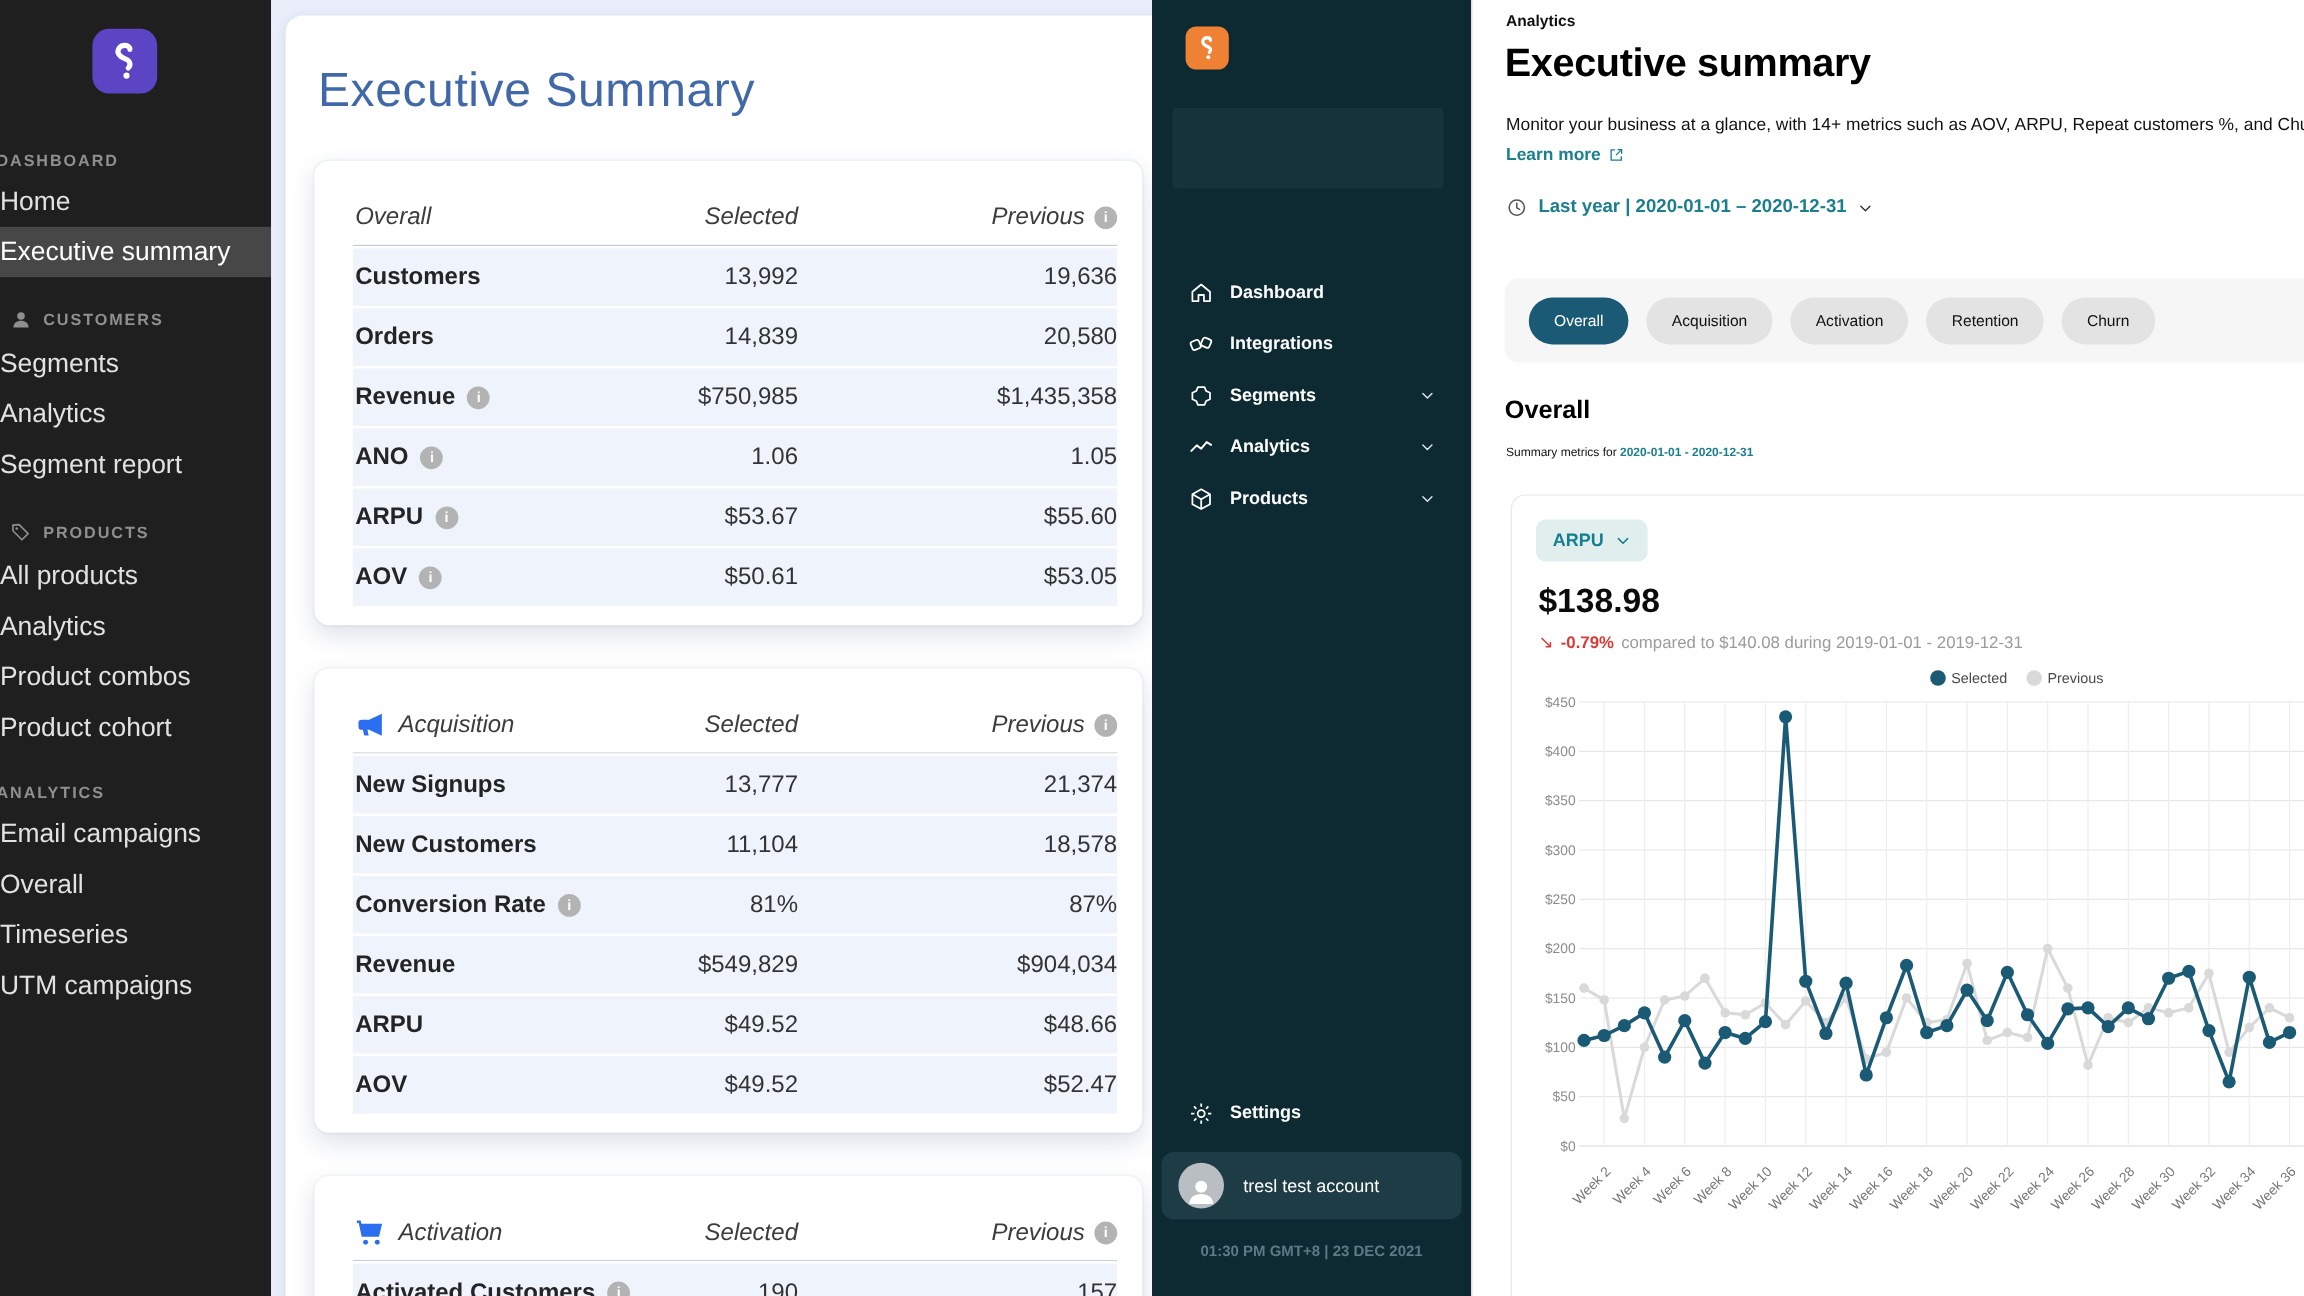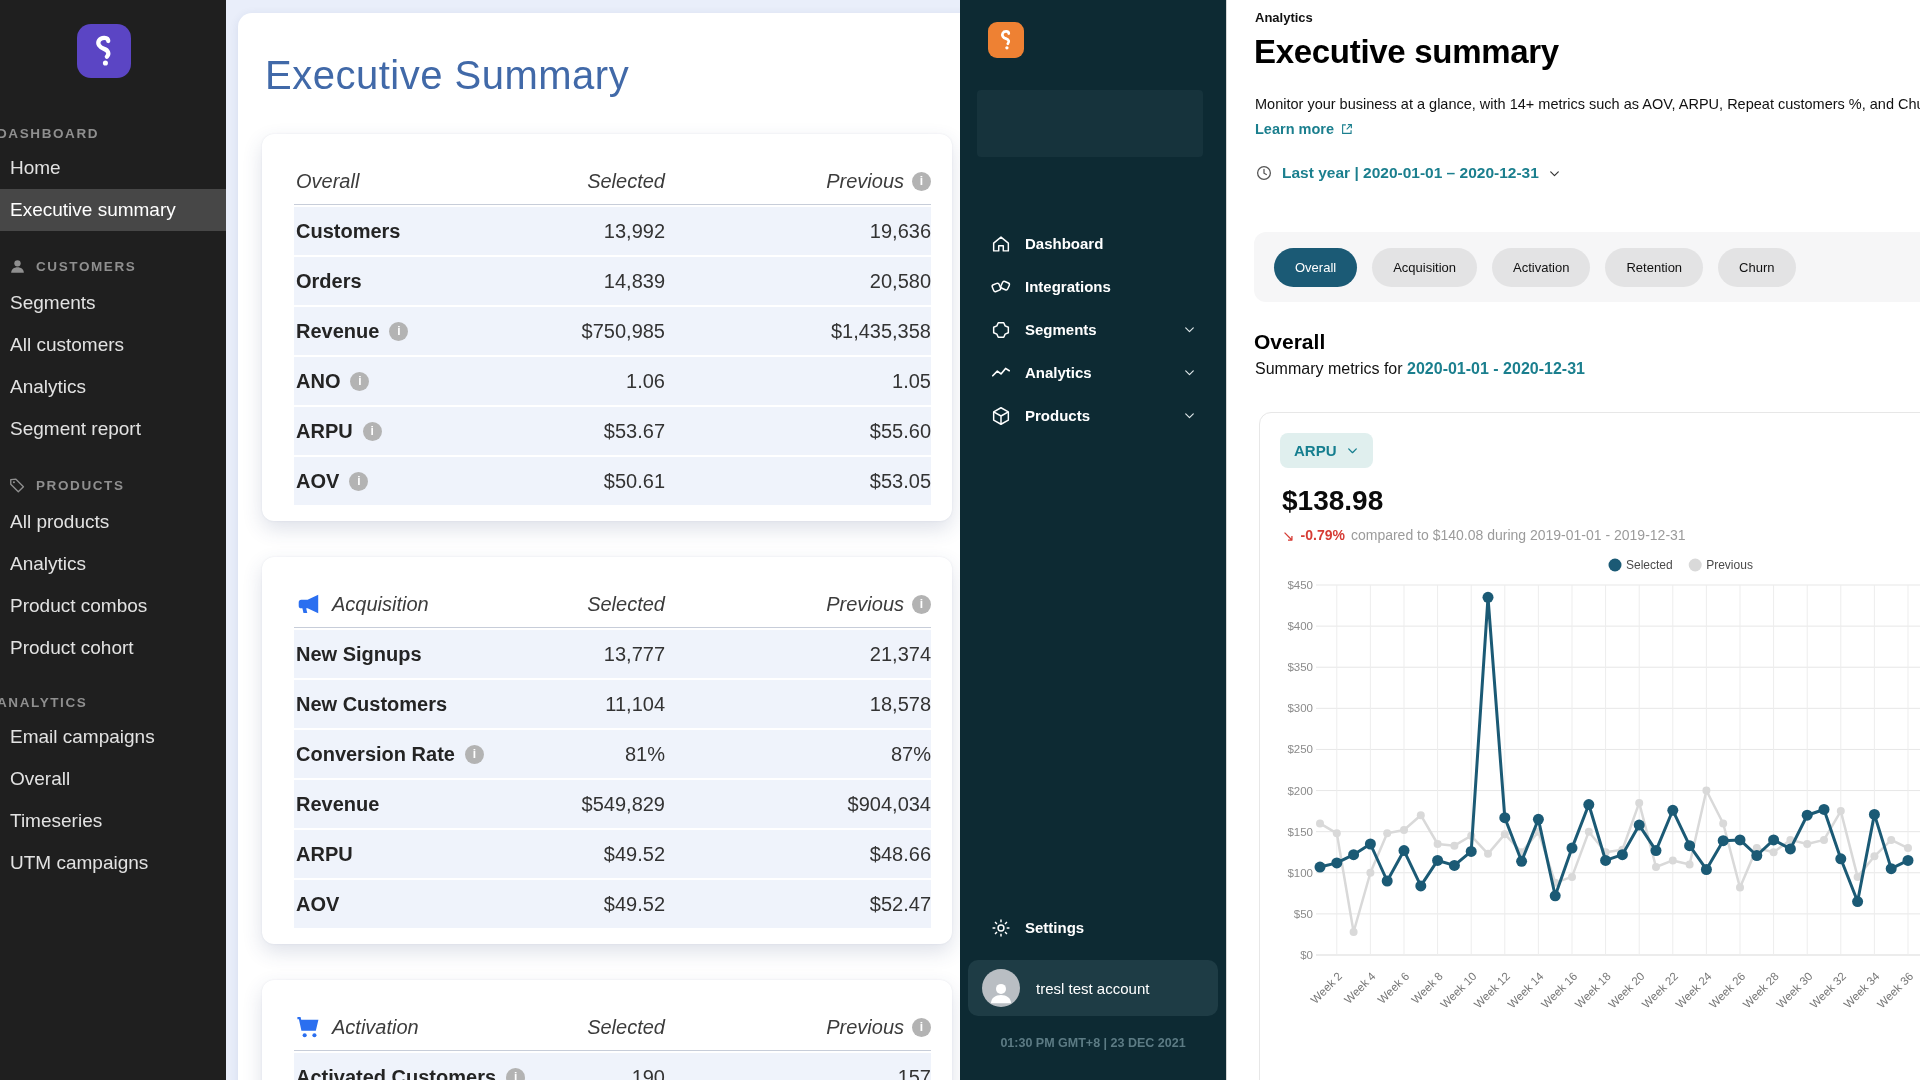--- a/index.html
+++ b/index.html
@@ -11,21 +11,21 @@
   .ls-logo{position:absolute;left:77px;top:24px;width:54px;height:54px;border-radius:14px;background:#5b45c4;
     display:flex;align-items:center;justify-content:center;}
   #ls-nav{position:absolute;left:0;top:126px;width:226px;}
   .ls-section{margin-top:26px;}
   .ls-section:first-child{margin-top:0;}
   .ls-head{display:flex;align-items:center;gap:9px;margin:0 0 6px 8px;color:#8f8f8f;font-size:13.5px;
     letter-spacing:1.6px;font-weight:600;text-transform:uppercase;}
   .ls-head.noicon{margin-left:-3px;}
   .ls-head-ic{width:19px;height:19px;display:inline-flex;}
   .ls-head-ic svg{width:19px;height:19px;}
-  .ls-item{height:42px;line-height:42px;padding-left:10px;font-size:19px;color:#e2e2e2;cursor:pointer;white-space:nowrap;}
+  .ls-item{height:42px;line-height:42px;padding-left:0;font-size:22px;color:#e2e2e2;cursor:pointer;white-space:nowrap;}
   .ls-item.active{background:#474747;color:#fff;}
 
   
   .cp{position:absolute;left:226px;top:0;width:734px;height:1080px;background:#e9eefa;overflow:hidden;}
   .cp-card{position:absolute;left:12px;top:13px;width:940px;height:1200px;background:#fff;border-radius:14px;
     box-shadow:0 2px 10px rgba(40,60,120,.10);padding:28px 0 0 24px;box-sizing:border-box;}
   .cp-title{margin:12px 0 36px 3px;font-size:40px;font-weight:400;color:#4169a8;letter-spacing:.5px;}
   .t-card{width:690px;box-sizing:border-box;background:#fff;border-radius:12px;margin-bottom:36px;
     padding:24px 21px 16px 32px;box-shadow:0 8px 20px rgba(50,70,120,.16),0 0 2px rgba(50,70,120,.10);}
   .t-row{display:grid;grid-template-columns:226px 145px 266px;align-items:center;height:48px;
@@ -77,21 +77,21 @@
   .rp-learn{position:absolute;left:28px;top:121px;display:flex;align-items:center;gap:6px;font-size:14.5px;
     font-weight:700;color:#1b7f8e;cursor:pointer;}
   .rp-daterow{position:absolute;left:28px;top:164px;display:flex;align-items:center;gap:9px;cursor:pointer;}
   .rp-date{font-size:15.5px;font-weight:700;color:#1b7f8e;}
   .rp-tabs{position:absolute;left:27px;top:232px;width:700px;height:70px;background:#f6f6f7;border-radius:12px;
     display:flex;align-items:center;gap:15px;padding-left:20px;box-sizing:border-box;}
   .pill{border:none;border-radius:999px;padding:12px 21px;font-size:13px;background:#e3e3e4;color:#111;
     font-family:inherit;cursor:pointer;}
   .pill.active{background:#1b5a75;color:#fff;}
   .rp-h2{position:absolute;left:27px;top:330px;font-size:21px;font-weight:700;color:#000;margin:0;}
-  .rp-summary{position:absolute;left:28px;top:360px;font-size:16px;color:#111;}
+  .rp-summary{position:absolute;left:28px;top:372px;font-size:10px;color:#111;}
   .rp-summary b{color:#1b7f8e;}
   .metric-card{position:absolute;left:32px;top:412px;width:700px;height:700px;border:1px solid #e7e7e7;
     border-radius:12px;box-sizing:border-box;padding:20px 0 0 20px;}
   .m-pill{display:inline-flex;align-items:center;gap:9px;background:#e0efee;border-radius:8px;padding:9px 14px;
     font-size:15px;font-weight:700;color:#157e8f;cursor:pointer;}
   .m-value{font-size:28px;font-weight:700;color:#0b0b0b;margin:17px 0 0 2px;}
   .m-delta-row{display:flex;align-items:center;gap:6px;margin:10px 0 0 2px;font-size:14px;}
   .m-arrow{color:#d63c35;font-size:15px;line-height:1;}
   .m-delta{color:#d63c35;font-weight:700;}
   .m-delta-note{color:#9b9b9b;}
@@ -127,21 +127,20 @@
               <svg viewBox="0 0 24 24">
                 <g fill="#8f8f8f">
                   <circle cx="12" cy="8" r="4"></circle>
                   <path d="M4 20c0-4.4 3.6-7 8-7s8 2.6 8 7z"></path>
                 </g>
               </svg>
             </span>
             <span>CUSTOMERS</span>
           </div>
           <div class="ls-item">Segments</div>
-          <div class="ls-item">All customers</div>
           <div class="ls-item">Analytics</div>
           <div class="ls-item">Segment report</div>
         </div>
         <div class="ls-section">
           <div class="ls-head">
             <span class="ls-head-ic">
               <svg viewBox="0 0 24 24">
                 <path d="M3.5 4.5v6l9.5 9.5 6.5-6.5L10 4z" stroke="#8f8f8f" fill="none" stroke-width="1.7" stroke-linejoin="round"></path>
                 <circle cx="7.5" cy="8" r="1.3" fill="#8f8f8f"></circle>
               </svg>

